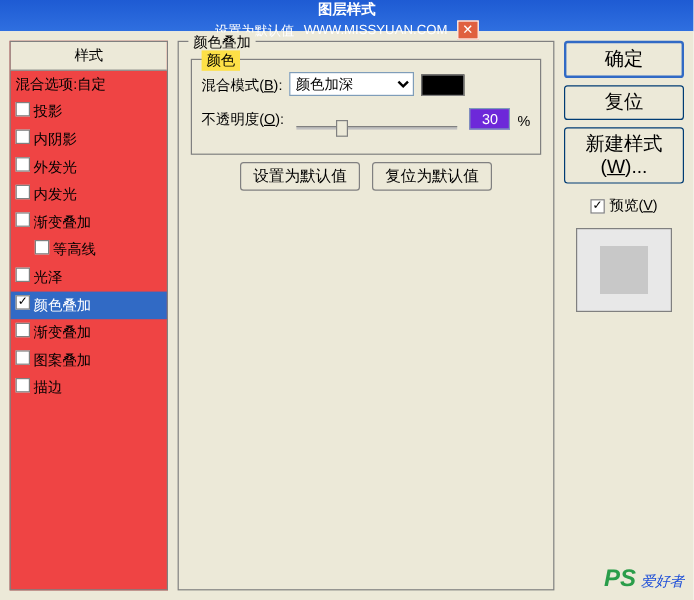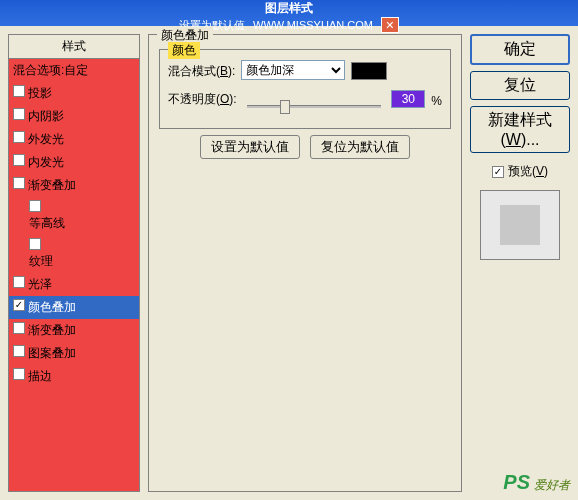--- a/index.html
+++ b/index.html
@@ -5,21 +5,21 @@
 * { box-sizing: border-box; margin: 0; padding: 0; }
 body { font-family: "SimSun", "宋体", sans-serif; font-size: 12px; background: #fff; width: 578px; height: 500px; position: relative; overflow: hidden; }
 .titlebar { background: linear-gradient(#1e5bd3, #2f6fe0); height: 26px; display: flex; align-items: center; padding: 0 6px; color: #fff; flex-direction: column; }
 .titlebar-title { flex: 1; font-weight: bold; }
 .titlebar-right { font-size: 11px; display: flex; align-items: center; gap: 8px; }
 .close-btn { width: 18px; height: 16px; background: #e06040; border: 1px solid #fff; display: flex; align-items: center; justify-content: center; font-size: 11px; line-height: 1; }
 .dialog-body { display: flex; padding: 8px; gap: 8px; height: calc(100% - 26px); background: #ece9d8; }
 .styles-list { width: 132px; border: 1px solid #808080; background: #ef4444; display: flex; flex-direction: column; }
 .styles-header { background: #ece9d8; border-bottom: 1px solid #808080; padding: 3px 6px; text-align: center; }
 .list-item { padding: 3px 4px; display: flex; gap: 3px; cursor: default; }
-.list-item.indent { padding-left: 20px; flex-direction: column; }
+.list-item.indent { padding-left: 20px; }
 .list-item.selected { background: #316ac5; color: #fff; }
 .checkbox { width: 12px; height: 12px; border: 1px solid #808080; background: #fff; display: inline-flex; align-items: center; justify-content: center; font-size: 10px; line-height: 1; flex-shrink: 0; color: #000; }
 .center-panel { flex: 1; display: flex; flex-direction: column; gap: 6px; }
 .groupbox { border: 1px solid #808080; padding: 8px 10px; position: relative; }
 .groupbox-title { position: absolute; top: -8px; left: 8px; background: #ece9d8; padding: 0 4px; }
 .inner-group { border: 1px solid #808080; padding: 10px 8px; position: relative; margin-top: 6px; }
 .inner-group-title { position: absolute; top: -8px; left: 8px; background: #fde047; padding: 0 4px; }
 .row { display: flex; align-items: flex-end; gap: 6px; margin-bottom: 10px; }
 .label { white-space: nowrap; }
 select.combo { width: 104px; height: 20px; border: 1px solid #7f9db9; background: #fff; font-size: 12px; }
@@ -29,21 +29,21 @@
 input.num { width: 34px; height: 18px; border: 1px solid #7f9db9; background: #6d28d9; color: #fff; text-align: center; font-size: 12px; }
 .btn-row { display: flex; gap: 10px; justify-content: center; margin-top: 6px; }
 button.std { padding: 2px 10px; background: #ece9d8; border: 1px solid #808080; border-radius: 3px; font-size: 13px; font-family: inherit; cursor: pointer; min-width: 90px; }
 .right-panel { width: 100px; display: flex; flex-direction: column; gap: 6px; align-items: stretch; }
 button.right-btn { padding: 3px 6px; background: #ece9d8; border: 1px solid #003c74; border-radius: 3px; font-size: 16px; font-family: inherit; cursor: pointer; }
 button.right-btn.primary { border: 2px solid #316ac5; }
 .preview-check { display: flex; align-items: center; gap: 4px; margin-top: 4px; justify-content: center; }
 .preview-box { width: 80px; height: 70px; background: #e8e8e8; border: 1px solid #808080; margin: 4px auto 0; display: flex; align-items: center; justify-content: center; }
 .preview-inner { width: 40px; height: 40px; background: #c8c8c8; }
 .watermark { position: absolute; bottom: 6px; right: 8px; font-style: italic; font-weight: bold; color: #2a9d4a; font-size: 20px; font-family: Arial,sans-serif; }
-.watermark .ai { color: #4d7c0f; font-size: 12px; margin-left: 4px; font-weight: normal; }
+.watermark .ai { color: #1d4ed8; font-size: 12px; margin-left: 4px; font-weight: normal; }
 .underline { text-decoration: underline; }
 </style>
 </head>
 <body>
 
 <div class="titlebar">
   <span class="titlebar-title">图层样式</span>
   <span class="titlebar-right">
     <span>设置为默认值</span>
     <span>WWW.MISSYUAN.COM</span>
@@ -75,24 +75,20 @@
           <span class="checkbox"></span>
           <span>内发光</span>
         </div>
         <div class="list-item">
           <span class="checkbox"></span>
           <span>渐变叠加</span>
         </div>
         <div class="list-item indent">
           <span class="checkbox"></span>
           <span>等高线</span>
-        </div>
-        <div class="list-item indent">
-          <span class="checkbox"></span>
-          <span>纹理</span>
         </div>
         <div class="list-item">
           <span class="checkbox"></span>
           <span>光泽</span>
         </div>
         <div class="list-item selected">
           <span class="checkbox">✓</span>
           <span>颜色叠加</span>
         </div>
         <div class="list-item">

